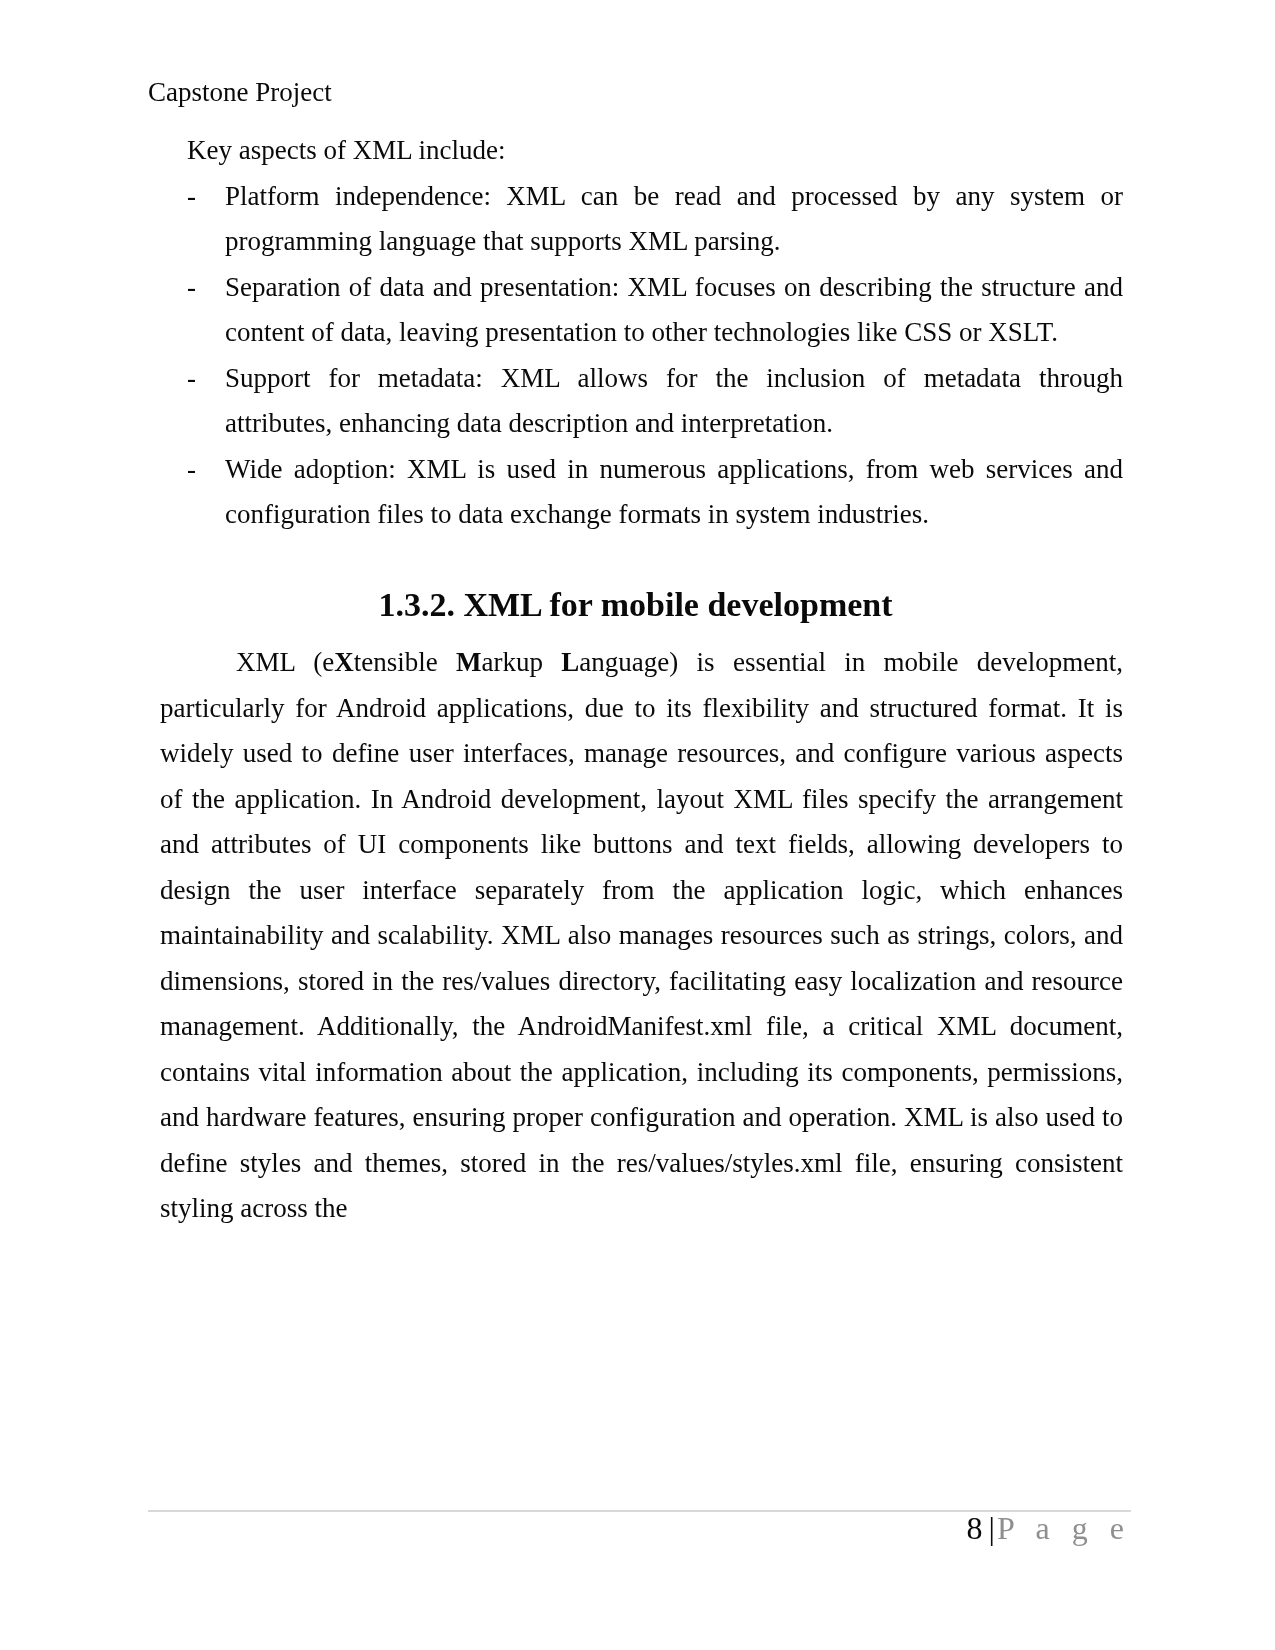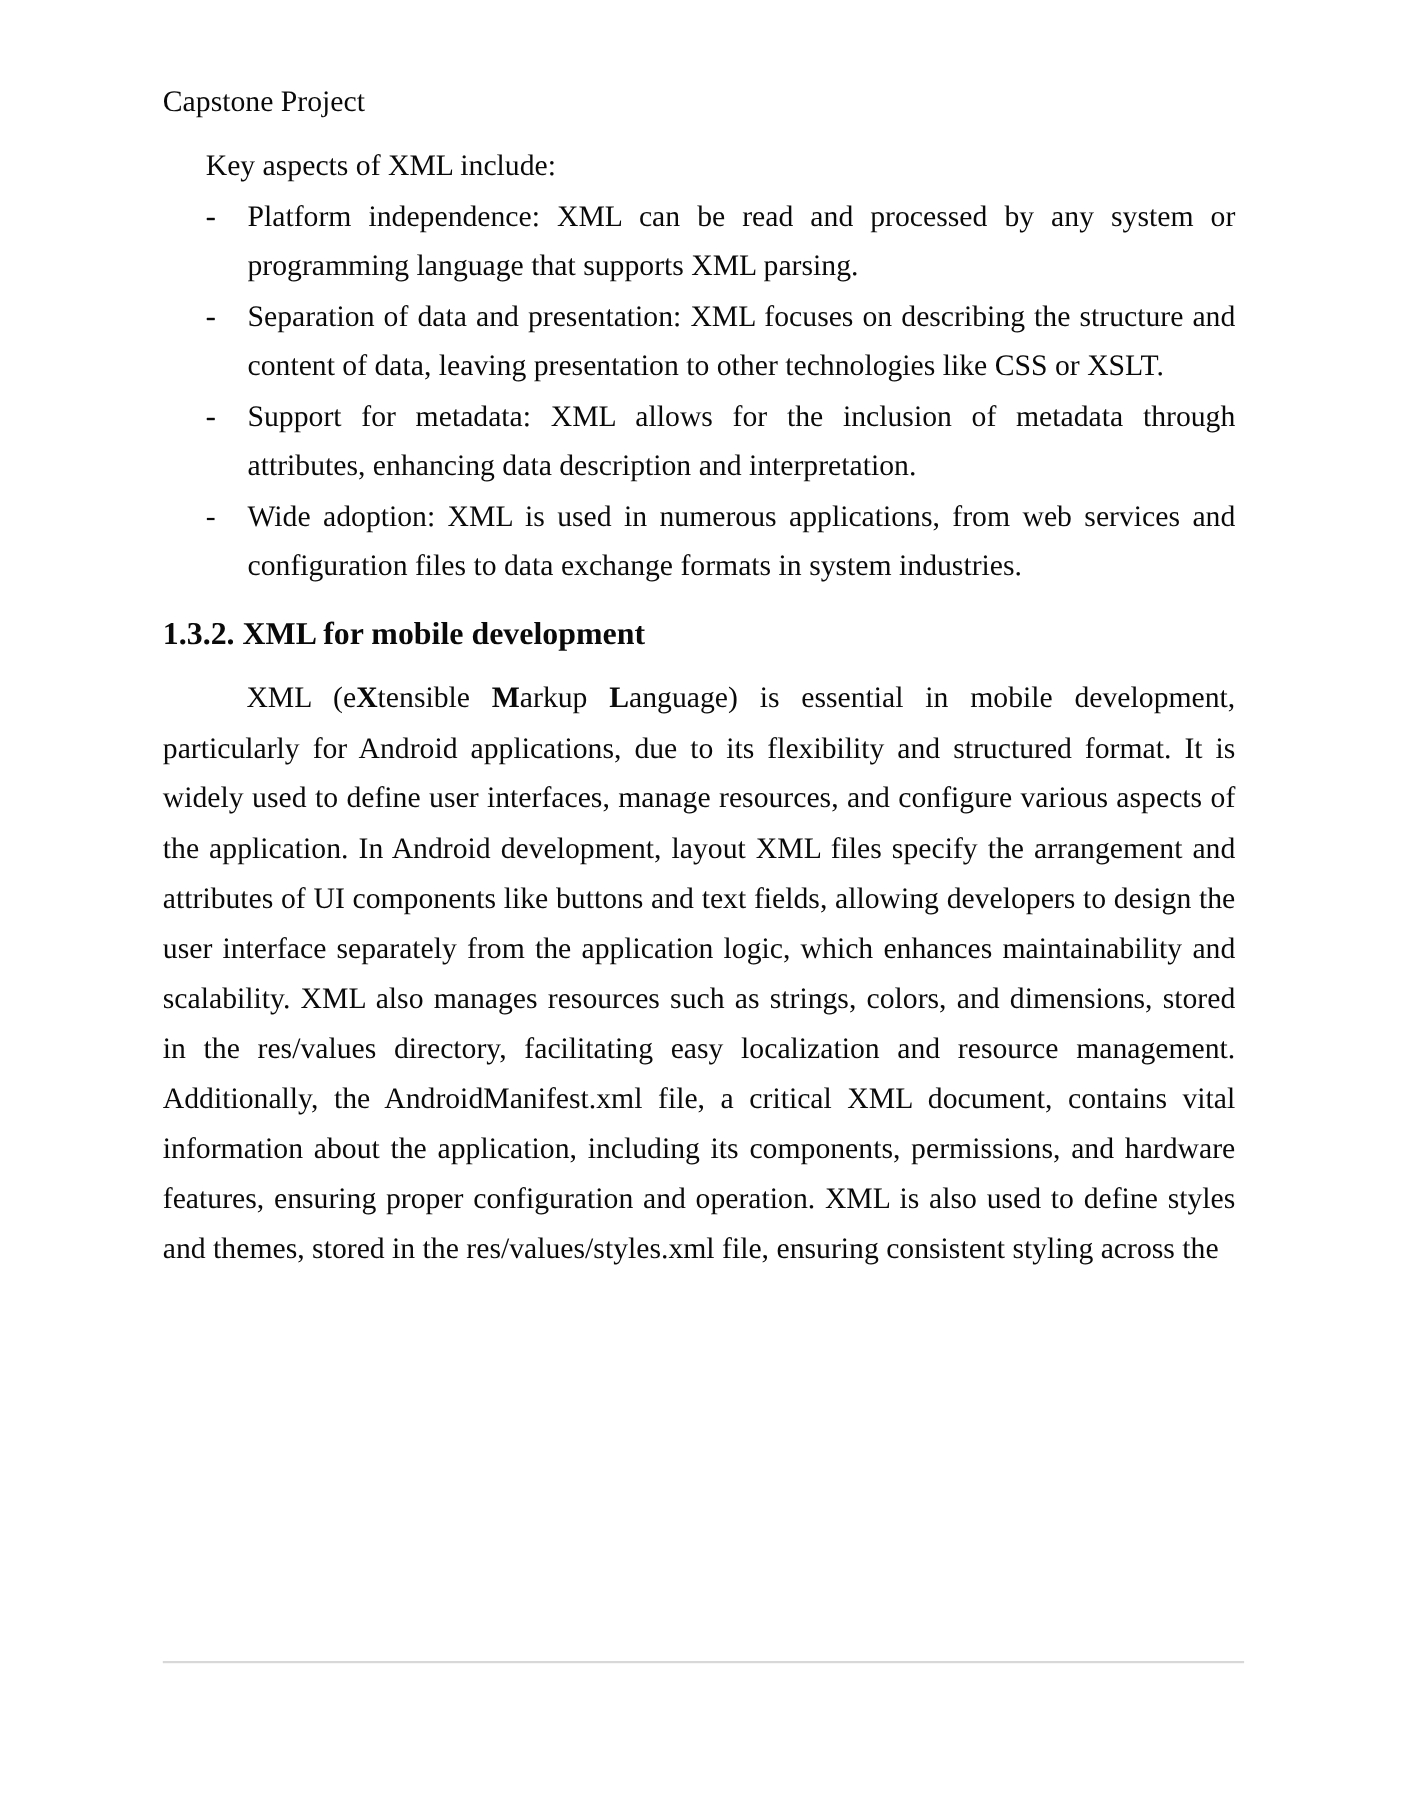--- a/index.html
+++ b/index.html
@@ -44,27 +44,28 @@
     position: relative;
     padding-left: 77px;
     text-align: justify;
   }
   .bullet-dash {
     position: absolute;
     left: 39px;
     top: 0;
   }
   .section-heading {
-    margin: 16px 0 0 0;
-    font-size: 29px;
+    margin: 44px 0 0 0;
+    font-size: 34px;
     font-weight: bold;
     line-height: 45.5px;
+    text-align: center;
   }
   .body-paragraph {
-    margin: 13px 0 0 0;
+    margin: 13px 0 0 12px;
     text-align: justify;
     text-indent: 76px;
   }
   .body-paragraph .seg-bold {
     font-weight: bold;
   }
   .footer-divider {
     position: absolute;
     left: 148px;
     top: 1510px;
@@ -132,14 +133,17 @@
     </div>
 
     <div class="section-heading">1.3.2. XML for mobile development</div>
 
     <div class="body-paragraph"><span>XML (e</span><span class="seg-bold">X</span><span>tensible </span><span class="seg-bold">M</span><span>arkup </span><span class="seg-bold">L</span><span>anguage) is essential in mobile development, particularly for Android applications, due to its flexibility and structured format. It is widely used to define user interfaces, manage resources, and configure various aspects of the application. In Android development, layout XML files specify the arrangement and attributes of UI components like buttons and text fields, allowing developers to design the user interface separately from the application logic, which enhances maintainability and scalability. XML also manages resources such as strings, colors, and dimensions, stored in the res/values directory, facilitating easy localization and resource management. Additionally, the AndroidManifest.xml file, a critical XML document, contains vital information about the application, including its components, permissions, and hardware features, ensuring proper configuration and operation. XML is also used to define styles and themes, stored in the res/values/styles.xml file, ensuring consistent styling across the</span></div>
 
   </div>
 
   <div class="footer-divider" style="background: rgb(216, 216, 216);"></div>
 
+  <div class="page-footer">
+    <span class="page-number">8</span><span class="footer-separator">|</span><span class="footer-page-label" style="color: rgb(143, 143, 143);">P a g e</span>
+  </div>
 
 </div>
 
 </body></html>

